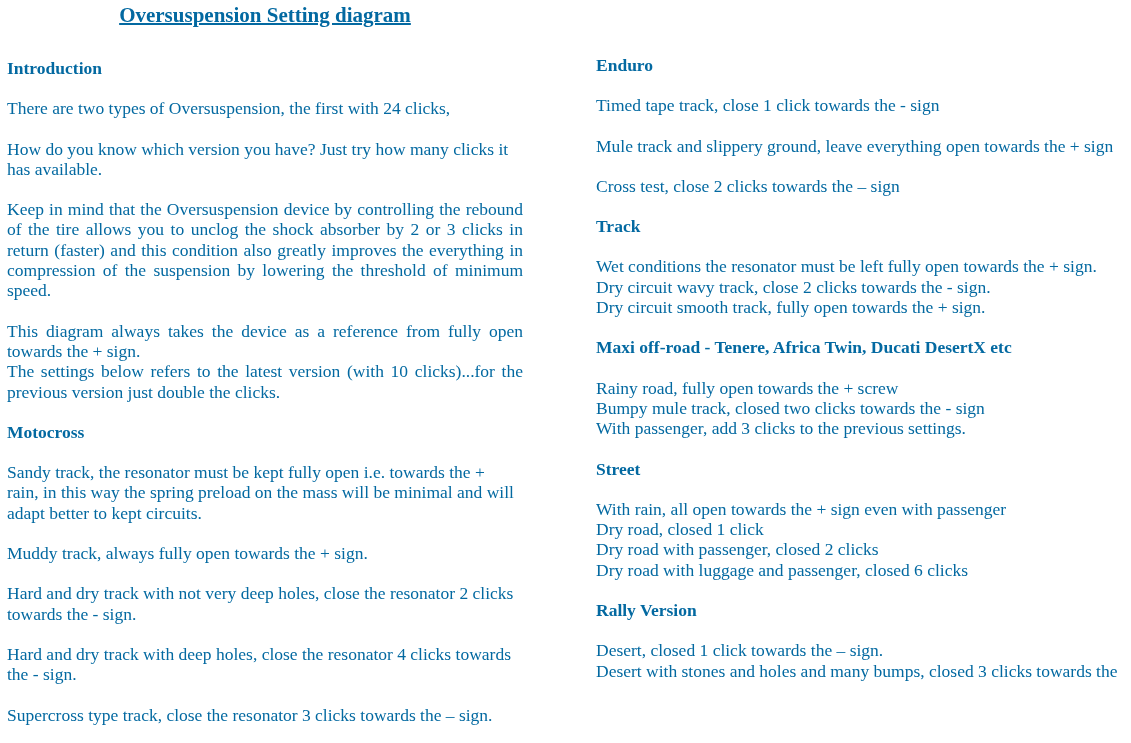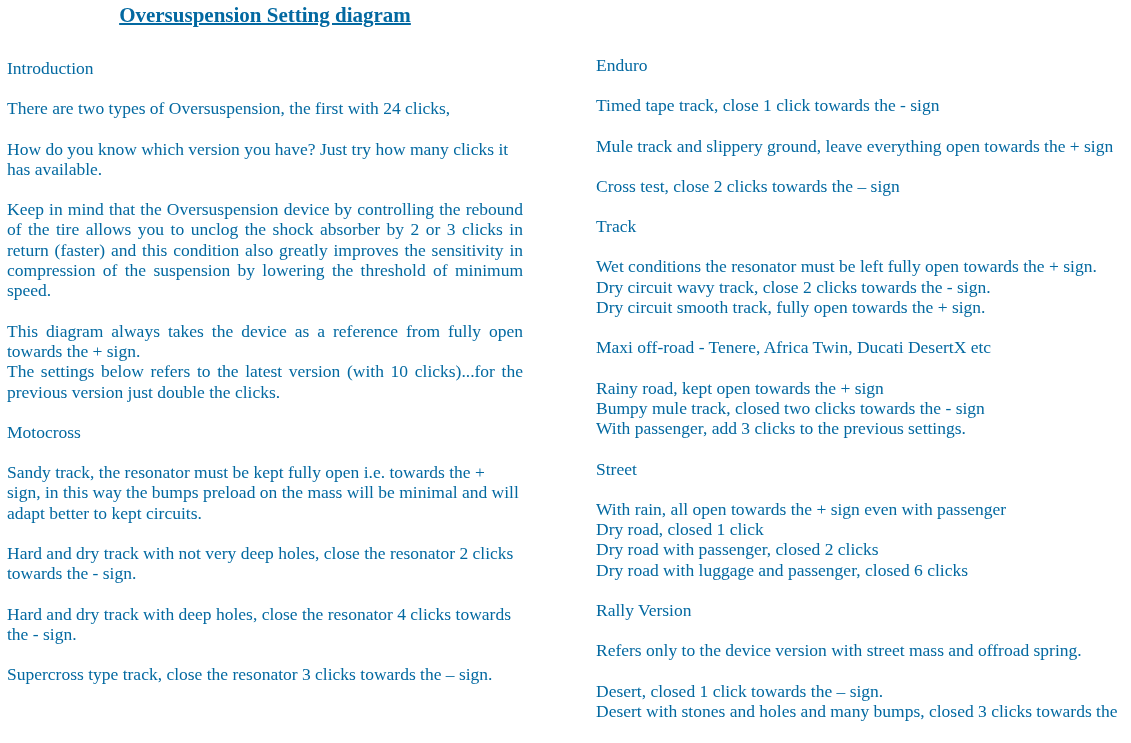--- a/index.html
+++ b/index.html
@@ -35,21 +35,21 @@
   .doc-title {
     font-size: 21px;
     line-height: 26px;
     font-weight: bold;
     text-decoration: underline;
     text-decoration-thickness: 2px;
     text-align: center;
     margin: 2px 0 30px 0;
   }
   .heading {
-    font-weight: normal;
+    font-weight: bold;
     margin: 0 0 20px 0;
   }
   .para {
     margin: 12px 0 20px 0;
   }
   .line {
     display: block;
     white-space: pre;
   }
   .line.just {
@@ -69,35 +69,38 @@
         <div class="para">
           <span class="line">There are two types of Oversuspension, the first with 24 clicks,</span>
         </div>
         <div class="para">
           <span class="line">How do you know which version you have? Just try how many clicks it</span>
           <span class="line">has available.</span>
         </div>
         <div class="para">
           <span class="line just">Keep in mind that the Oversuspension device by controlling the rebound</span>
           <span class="line just">of the tire allows you to unclog the shock absorber by 2 or 3 clicks in</span>
-          <span class="line just">return (faster) and this condition also greatly improves the sensitivity in</span>
+          <span class="line just">return (faster) and this condition also greatly improves the everything in</span>
           <span class="line just">compression of the suspension by lowering the threshold of minimum</span>
           <span class="line">speed.</span>
         </div>
         <div class="para">
           <span class="line just">This diagram always takes the device as a reference from fully open</span>
           <span class="line">towards the + sign.</span>
           <span class="line just">The settings below refers to the latest version (with 10 clicks)...for the</span>
           <span class="line">previous version just double the clicks.</span>
         </div>
         <div class="heading">Motocross</div>
         <div class="para">
           <span class="line">Sandy track, the resonator must be kept fully open i.e. towards the +</span>
-          <span class="line">sign, in this way the bumps preload on the mass will be minimal and will</span>
+          <span class="line">rain, in this way the spring preload on the mass will be minimal and will</span>
           <span class="line">adapt better to kept circuits.</span>
+        </div>
+        <div class="para">
+          <span class="line">Muddy track, always fully open towards the + sign.</span>
         </div>
         <div class="para">
           <span class="line">Hard and dry track with not very deep holes, close the resonator 2 clicks</span>
           <span class="line">towards the - sign.</span>
         </div>
         <div class="para">
           <span class="line">Hard and dry track with deep holes, close the resonator 4 clicks towards</span>
           <span class="line">the - sign.</span>
         </div>
         <div class="para">
@@ -118,34 +121,31 @@
           <span class="line">Cross test, close 2 clicks towards the – sign</span>
         </div>
         <div class="heading">Track</div>
         <div class="para">
           <span class="line">Wet conditions the resonator must be left fully open towards the + sign.</span>
           <span class="line">Dry circuit wavy track, close 2 clicks towards the - sign.</span>
           <span class="line">Dry circuit smooth track, fully open towards the + sign.</span>
         </div>
         <div class="heading">Maxi off-road - Tenere, Africa Twin, Ducati DesertX etc</div>
         <div class="para">
-          <span class="line">Rainy road, kept open towards the + sign</span>
+          <span class="line">Rainy road, fully open towards the + screw</span>
           <span class="line">Bumpy mule track, closed two clicks towards the - sign</span>
           <span class="line">With passenger, add 3 clicks to the previous settings.</span>
         </div>
         <div class="heading">Street</div>
         <div class="para">
           <span class="line">With rain, all open towards the + sign even with passenger</span>
           <span class="line">Dry road, closed 1 click</span>
           <span class="line">Dry road with passenger, closed 2 clicks</span>
           <span class="line">Dry road with luggage and passenger, closed 6 clicks</span>
         </div>
         <div class="heading">Rally Version</div>
         <div class="para">
-          <span class="line">Refers only to the device version with street mass and offroad spring.</span>
-        </div>
-        <div class="para">
           <span class="line">Desert, closed 1 click towards the – sign.</span>
           <span class="line">Desert with stones and holes and many bumps, closed 3 clicks towards the</span>
         </div>
       </div>
   </div>
 </div>
 
 </body></html>

